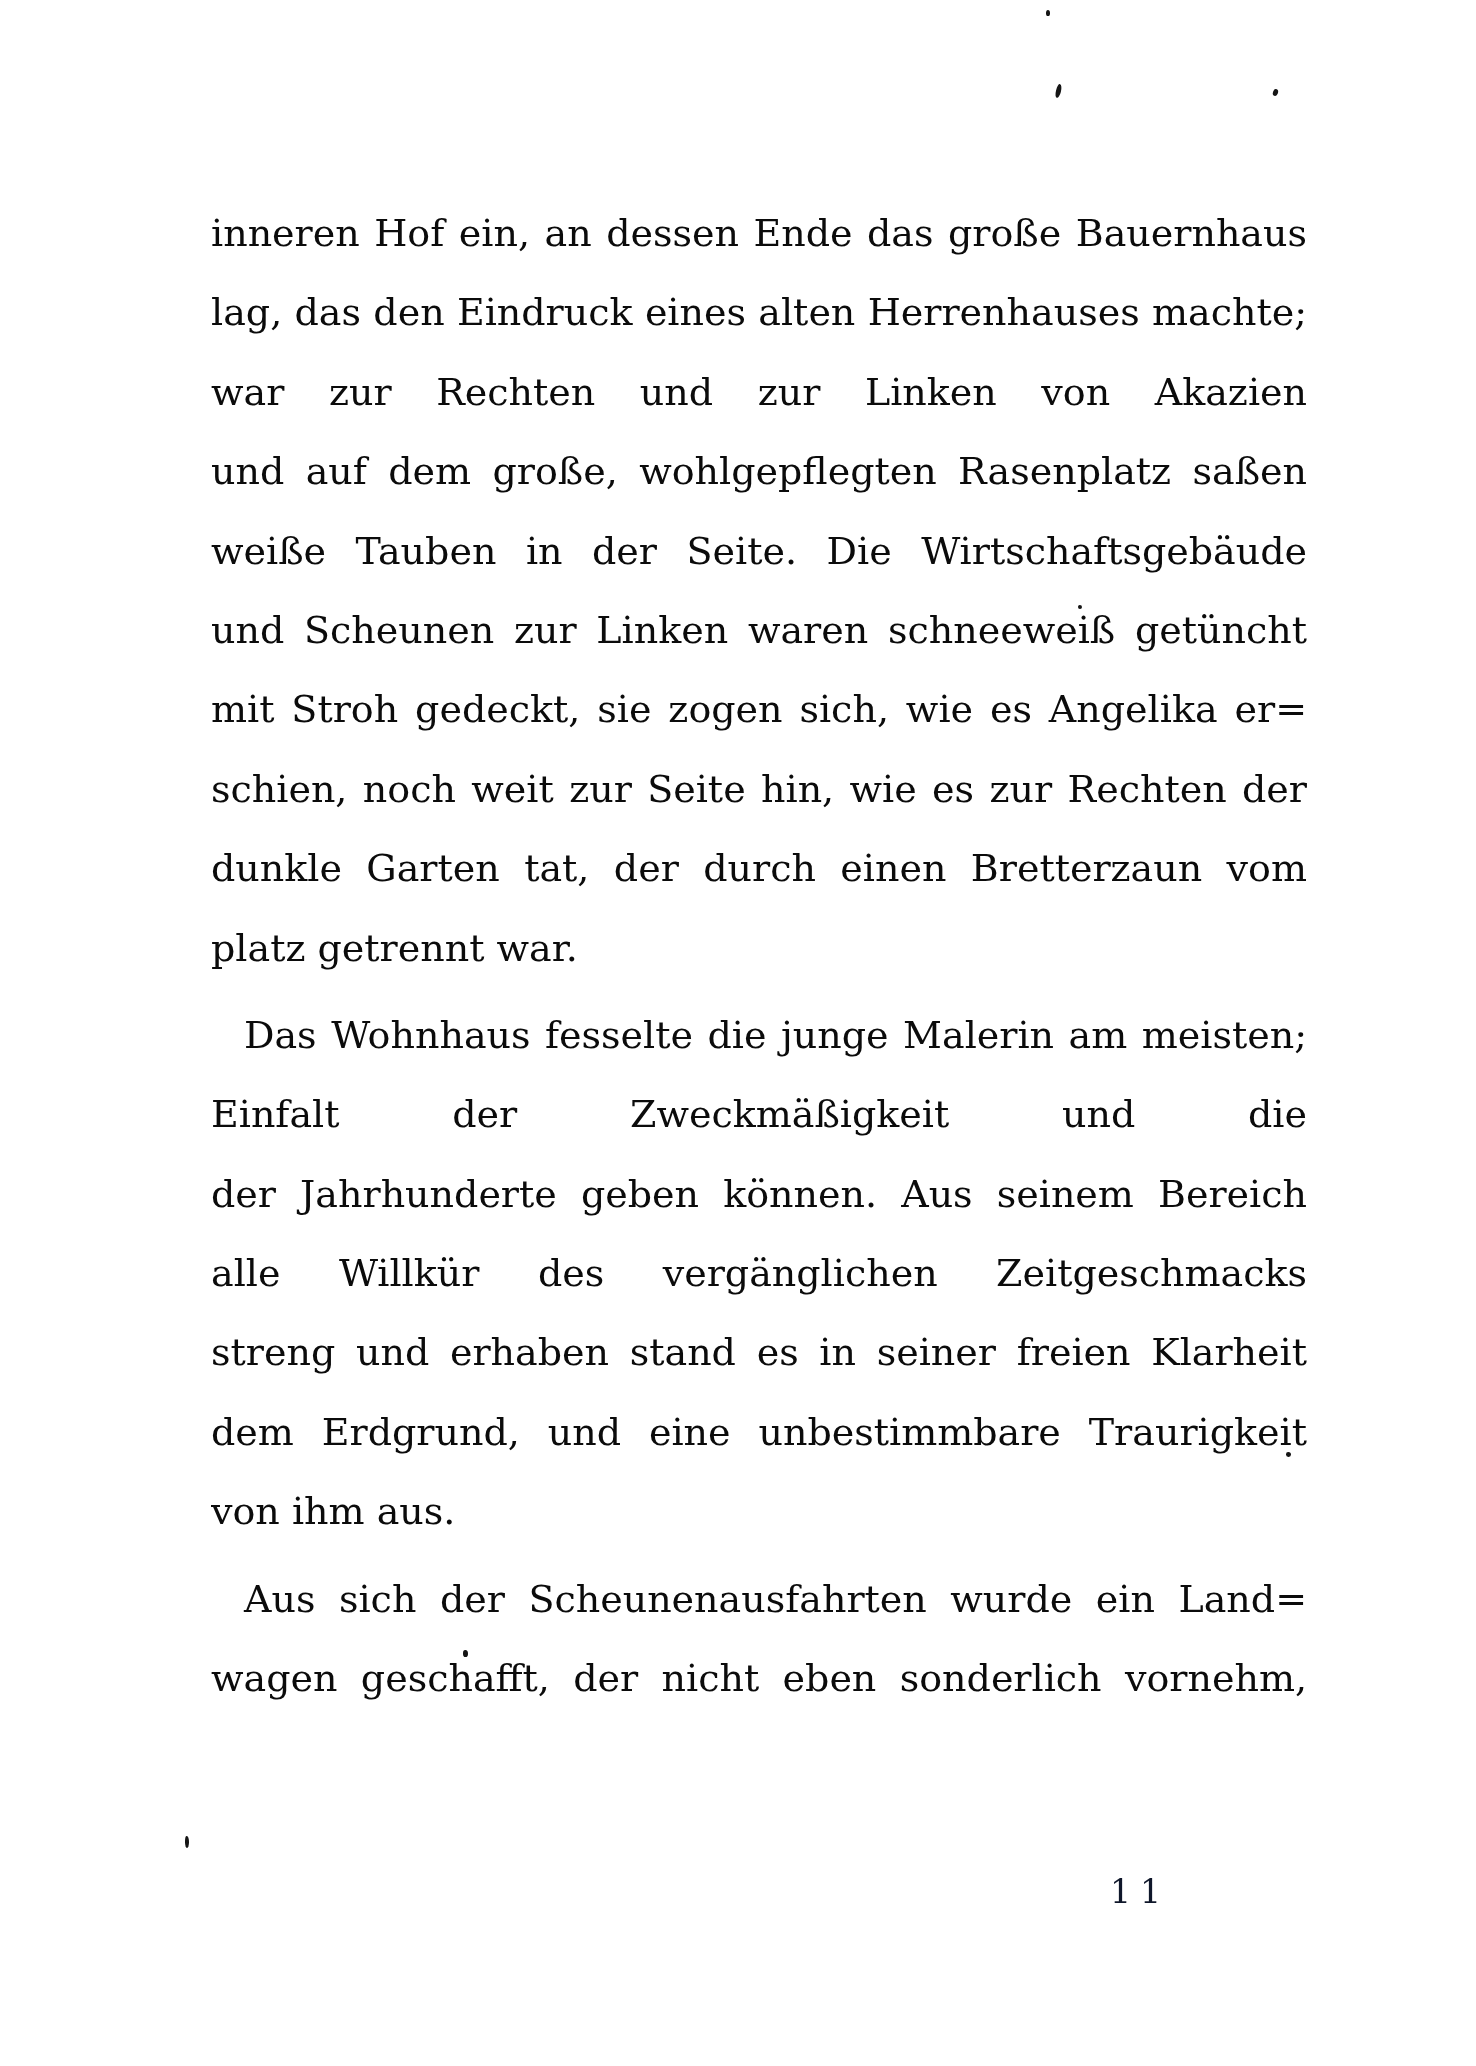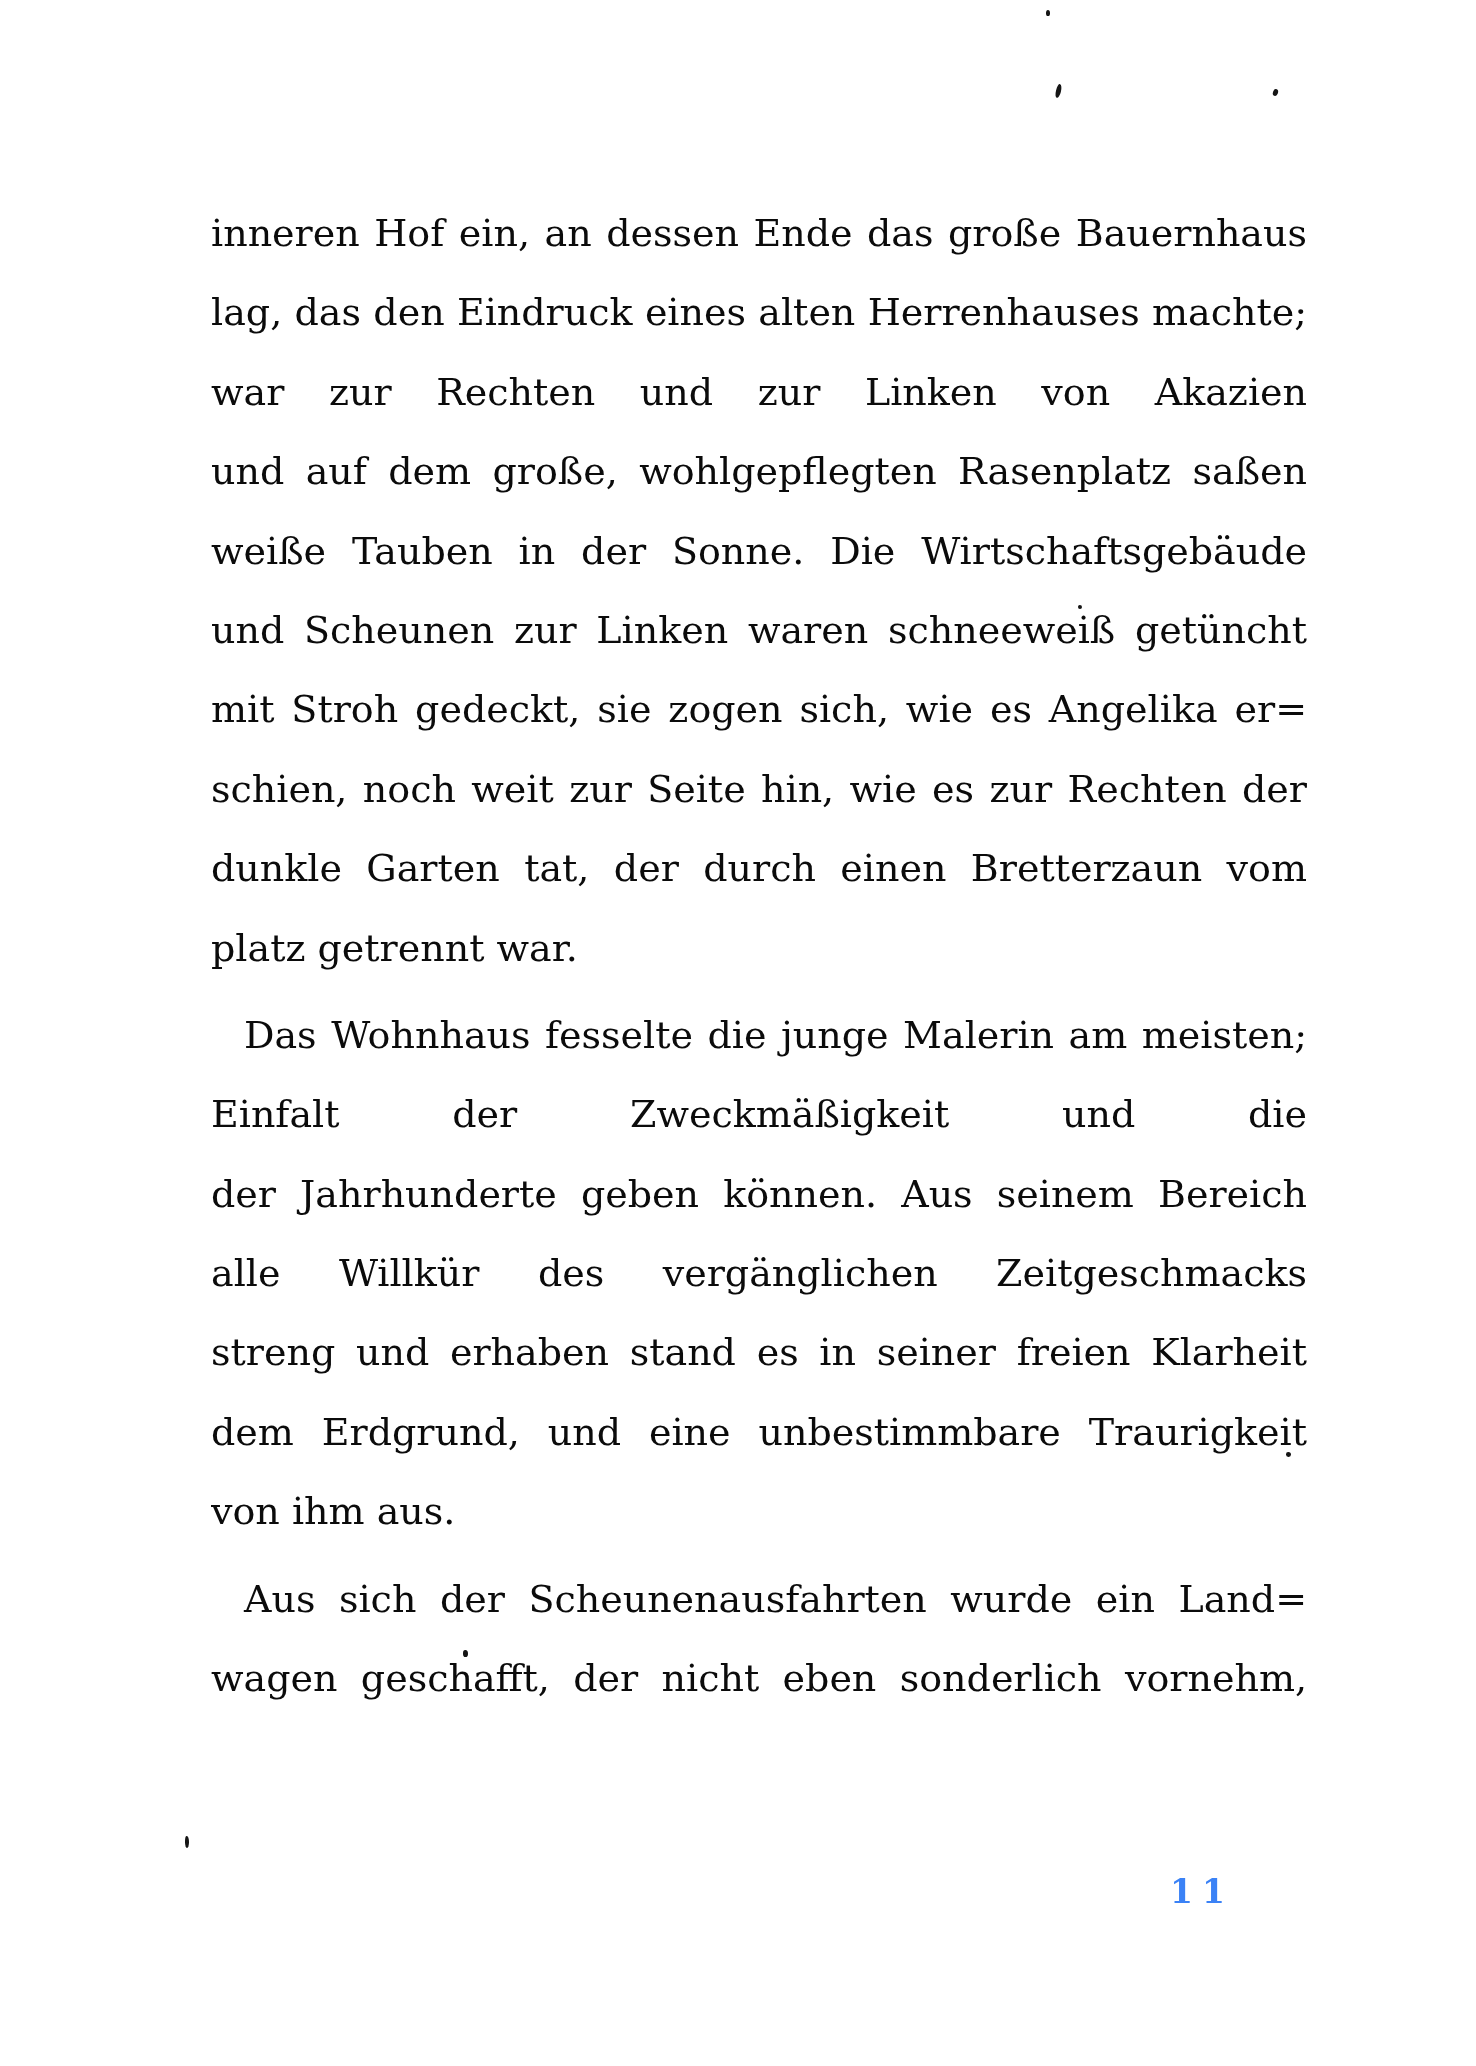--- a/index.html
+++ b/index.html
@@ -38,27 +38,27 @@
   }
   .line.end {
     text-align-last: left;
     -moz-text-align-last: left;
   }
   .line.indent {
     text-indent: 33px;
   }
   .pagenumber {
     position: absolute;
-    left: 1170px;
+    left: 1110px;
     top: 1872px;
     width: 80px;
     font-size: 33px;
-    font-weight: bold;
+    font-weight: normal;
     letter-spacing: 9px;
-    color: #3b82f6;
+    color: #0f172a;
   }
   
   .speck {
     position: absolute;
     background: #151515;
     border-radius: 45% 55% 50% 50%;
   }
   .sp1 { left:1046px; top:10px;   width:4px; height:6px;  }
   .sp2 { left:1056px; top:84px;   width:5px; height:14px; transform: rotate(14deg); }
   .sp3 { left:1273px; top:89px;   width:5px; height:7px;  transform: rotate(20deg); }
@@ -72,21 +72,21 @@
 
 <div class="page">
 
   <div class="textblock">
 
     <div class="para">
       <div class="line">inneren Hof ein, an dessen Ende das große Bauernhaus</div>
       <div class="line">lag, das den Eindruck eines alten Herrenhauses machte;</div>
       <div class="line">war zur Rechten und zur Linken von Akazien umstanden,</div>
       <div class="line">und auf dem große, wohlgepflegten Rasenplatz saßen</div>
-      <div class="line">weiße Tauben in der Sonne. Die Wirtschaftsgebäude</div>
+      <div class="line">weiße Tauben in der Seite. Die Wirtschaftsgebäude</div>
       <div class="line">und Scheunen zur Linken waren schneeweiß getüncht und</div>
       <div class="line">mit Stroh gedeckt, sie zogen sich, wie es Angelika er=</div>
       <div class="line">schien, noch weit zur Seite hin, wie es zur Rechten der</div>
       <div class="line">dunkle Garten tat, der durch einen Bretterzaun vom Hof=</div>
       <div class="line end">platz getrennt war.</div>
     </div>
 
     <div class="para">
       <div class="line indent">Das Wohnhaus fesselte die junge Malerin am meisten;</div>
       <div class="line">Einfalt der Zweckmäßigkeit und die Menschenerfahrung</div>

